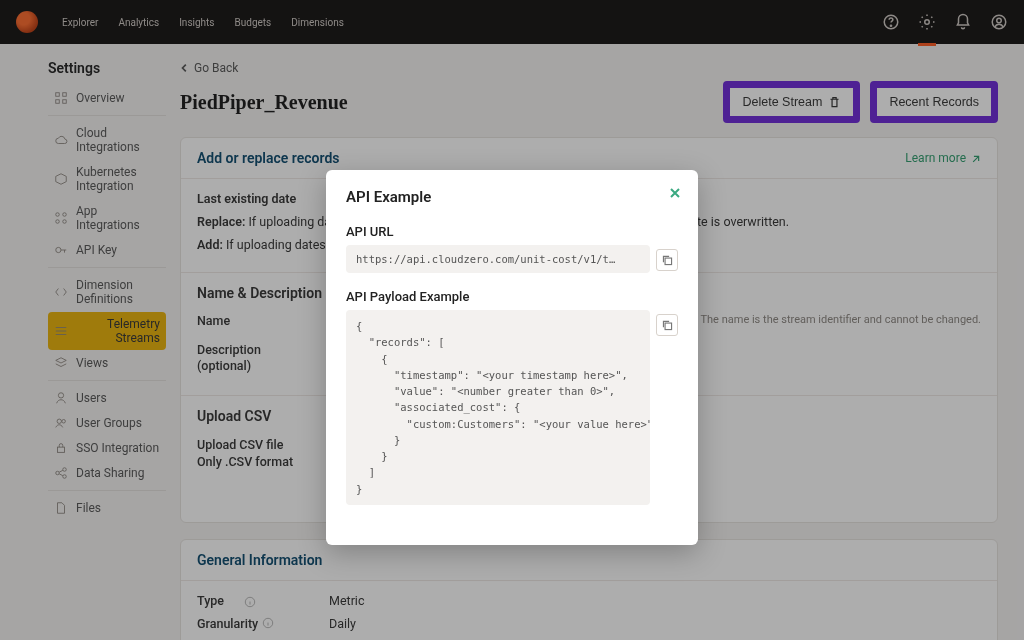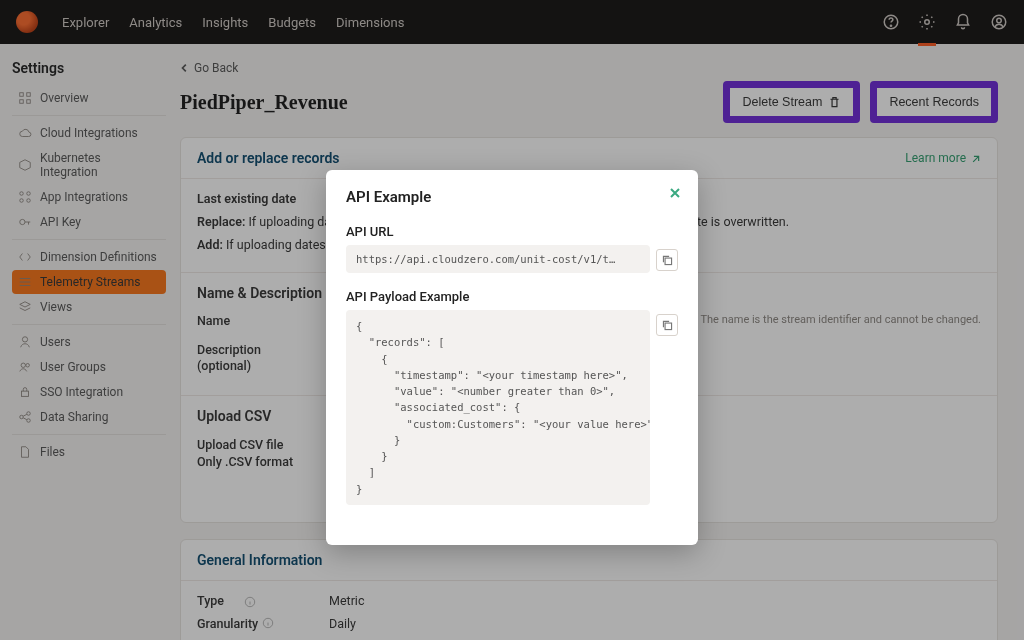--- a/index.html
+++ b/index.html
@@ -1,31 +1,31 @@
 <!DOCTYPE html>
 <html><head>
 <meta charset="utf-8">
 <style>
   * { box-sizing: border-box; margin: 0; padding: 0; }
   html, body { width: 1024px; height: 640px; overflow: hidden; font-family: -apple-system, BlinkMacSystemFont, "Segoe UI", Roboto, Arial, sans-serif; background:#f4f3f2; color:#333; }
   
   .topnav { position:relative; height:44px; background:#151312; display:flex; align-items:center; padding:0 16px; }
   .logo { width:22px; height:22px; border-radius:50%; background: radial-gradient(circle at 35% 35%, #ff6b2c 30%, #c13f12 70%); margin-right:24px; }
   .navlinks { display:flex; gap:20px; }
-  .navlinks a { color:#cfc9c4; font-size:13px; text-decoration:none;text-align:right; }
+  .navlinks a { color:#cfc9c4; font-size:10px; text-decoration:none;text-align:right; }
   .navright { margin-left:auto; display:flex; gap:18px; align-items:center; }
   .navright .ic { width:18px; height:18px; color:#cfc9c4; display:flex; align-items:center; justify-content:center; }
   .orange-bar { position:absolute; left:918px; bottom:-2px; width:18px; height:3px; background:#ff5a1f; }
   svg { display:block; }
   
   .page { display:flex; height:596px; }
-  .sidebar { width:170px; padding:16px 4px 0 12px; }
+  .sidebar { width:170px; padding:16px 4px 0 48px; }
   .sidebar h4 { font-size:14px; font-weight:600; color:#222; margin-bottom:10px; }
   .side-item { display:flex; align-items:center; gap:8px; font-size:12px; color:#555; padding:5px 6px; border-radius:4px; margin-bottom:1px; }
-  .side-item.active { background:#f97316; color:#333; }
+  .side-item.active { background:#eab308; color:#333;text-align:right; }
   .side-divider { border:none; border-top:1px solid #e4e1de; margin:5px 0 5px 0; }
   .side-ic { width:14px; height:14px; color:#8a837d; flex-shrink:0; }
   .content { flex:1; padding:14px 26px 0 10px; overflow:hidden; }
   .back { font-size:12px; color:#555; margin-bottom:6px; display:inline-flex; align-items:center; gap:4px; }
   .titlebar { display:flex; align-items:center; margin-bottom:14px; }
   .titlebar h1 { font-size:20px; font-weight:700; color:#1a1a1a;font-family:Liberation Serif, serif; }
   .titlebar .btns { margin-left:auto; display:flex; gap:10px; }
   .btn { background:#fff; border:7px solid #6d28d9; border-radius:4px; padding:7px 12px; font-size:12.5px; color:#333; display:inline-flex; align-items:center; gap:6px; }
   .card { background:#fff; border:1px solid #e7e3df; border-radius:6px; margin-bottom:16px; }
   .card-header { display:flex; align-items:center; justify-content:space-between; padding:12px 16px; border-bottom:1px solid #eee9e5; }

